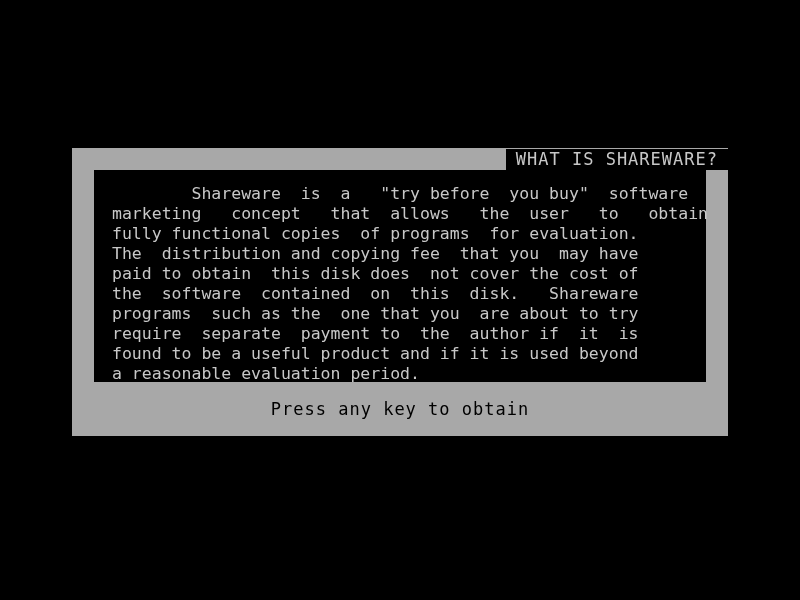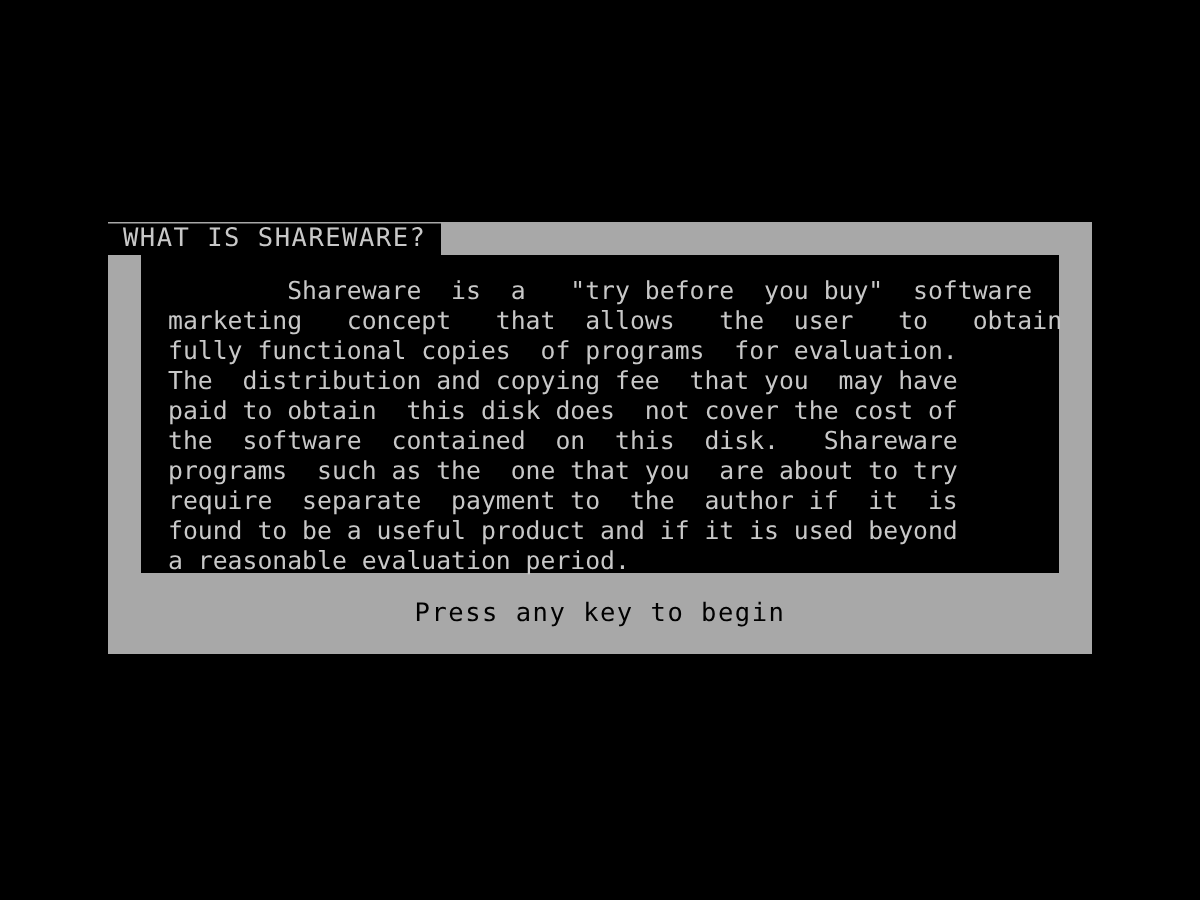--- a/index.html
+++ b/index.html
@@ -34,21 +34,21 @@
 
   
   #title-bar {
     position: absolute;
     left: 0;
     top: 0;
     width: 100%;
     height: 22px;
     display: flex;
     align-items: center;
-    justify-content: flex-start;
+    justify-content: flex-end;
   }
   #title-text {
     background: #000000;
     color: #c8c8c8;
     font-size: 17px;
     letter-spacing: 1px;
     padding: 1px 10px 2px 10px;
     line-height: 18px;
     white-space: pre;
   }
@@ -111,18 +111,18 @@
 The  distribution and copying fee  that you  may have
 paid to obtain  this disk does  not cover the cost of
 the  software  contained  on  this  disk.   Shareware
 programs  such as the  one that you  are about to try
 require  separate  payment to  the  author if  it  is
 found to be a useful product and if it is used beyond
 a reasonable evaluation period.</div>
     </div>
 
     <div id="footer">
-      <div id="footer-text">Press any key to begin</div>
+      <div id="footer-text">Press any key to obtain</div>
     </div>
 
   </div>
 
 </div>
 
 </body></html>

